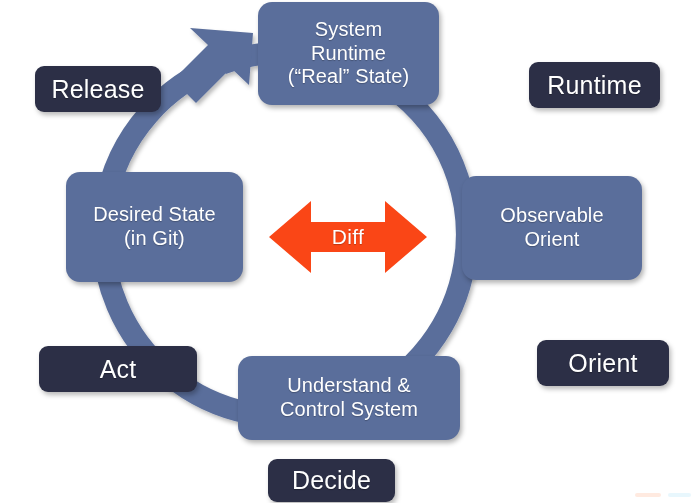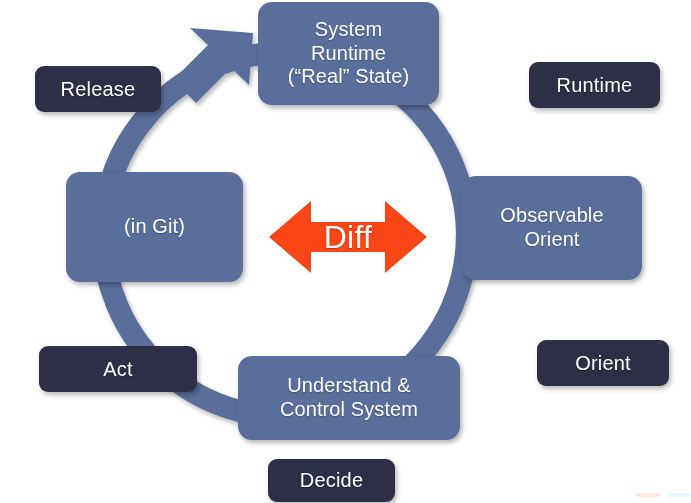--- a/index.html
+++ b/index.html
@@ -60,21 +60,21 @@
   
   .ooda-label {
     position: absolute;
     background: #2c2f46;
     border-radius: 9px;
     box-shadow: 2px 3px 5px rgba(0,0,0,0.28);
     color: #ffffff;
     display: flex;
     align-items: center;
     justify-content: center;
-    font-size: 20px;
+    font-size: 25px;
     font-weight: 400;
     letter-spacing: 0.2px;
     white-space: nowrap;
     text-shadow: 0 1px 1px rgba(0,0,0,0.3);
   }
   #label-release { left: 35px;  top: 66px;  width: 126px; height: 46px; }
   #label-observe { left: 529px; top: 62px;  width: 131px; height: 46px; }
   #label-act     { left: 39px;  top: 346px; width: 158px; height: 46px; }
   #label-orient  { left: 537px; top: 340px; width: 132px; height: 46px; }
   #label-decide  { left: 268px; top: 459px; width: 127px; height: 43px; }
@@ -90,21 +90,21 @@
   #diff-text {
     position: absolute;
     left: 269px;
     top: 197px;
     width: 158px;
     height: 80px;
     display: flex;
     align-items: center;
     justify-content: center;
     color: #ffffff;
-    font-size: 32px;
+    font-size: 21px;
     font-weight: 400;
     letter-spacing: 0.3px;
     text-shadow: 0 1px 1px rgba(0,0,0,0.25);
     pointer-events: none;
   }
 
   
   .artifact {
     position: absolute;
     height: 4px;
@@ -131,20 +131,21 @@
                A 182 182 0 1 1 203 79" fill="none" stroke="#5a6e9b" stroke-width="22" stroke-linecap="butt" transform="rotate(6 349 233)"></path>
 
       <path d="M 150 120 L 215 35 L 250 70 L 185 155 Z" fill="#ffffff" opacity="0"></path>
 
       <polygon points="253,33 249,85 231,68 196,103 173,80 208,45 190,28" fill="#5a6e9b"></polygon>
     </g>
   </svg>
 
   <div class="state-box" id="box-desired">
     <div class="lines">
+      <span>Desired State</span>
       <span>(in Git)</span>
     </div>
   </div>
 
   <div class="state-box" id="box-observable">
     <div class="lines">
       <span>Observable</span>
       <span>Orient</span>
     </div>
   </div>

